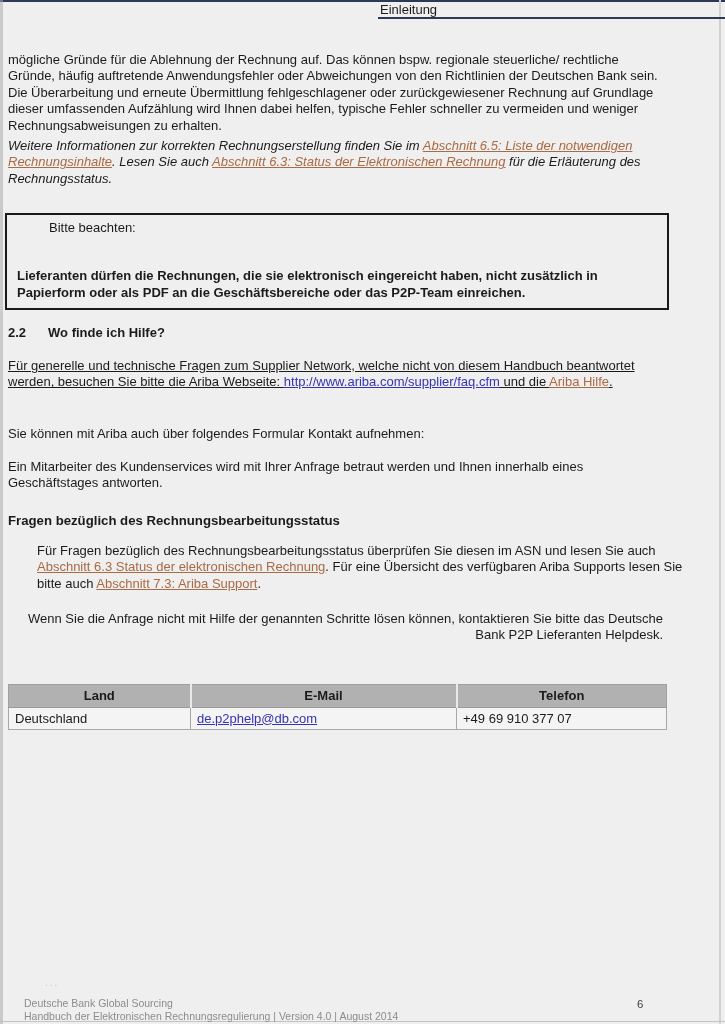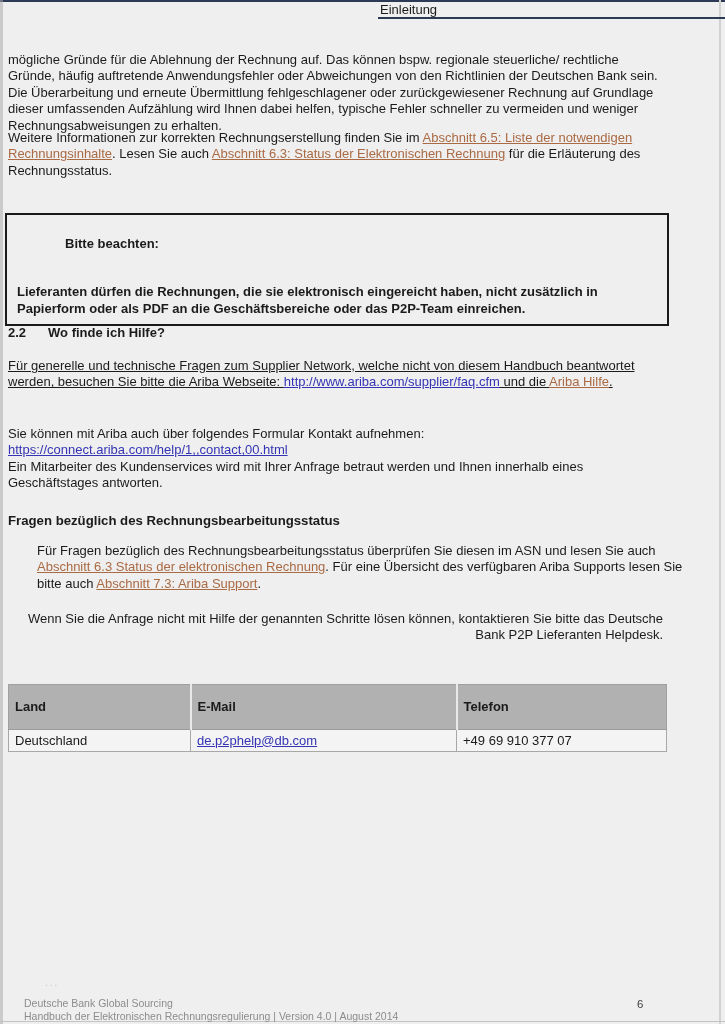--- a/index.html
+++ b/index.html
@@ -26,28 +26,28 @@
   .rule-top{position:absolute;top:0;left:0;right:0;height:2px;background:var(--header_rule);}
   .edge-left{position:absolute;top:0;bottom:0;left:0;width:3px;background:#ababab;opacity:.55;}
   .edge-right{position:absolute;top:0;bottom:0;left:719px;width:2px;background:#d2d2d2;}
   .edge-bottom{position:absolute;left:0;right:0;top:1021px;height:1px;background:#c4c4c4;}
 
   .hdr-title{position:absolute;left:380px;top:2px;font-size:13px;}
   .hdr-rule{position:absolute;left:378px;right:0;top:17px;height:2px;background:var(--header_rule);}
 
   .para{position:absolute;left:8px;width:650px;margin:0;}
   .p1{top:52px;}
-  .p2{top:130px;}
+  .p2{top:138px;font-style:italic;}
 
   .note-box{
     position:absolute;left:5px;top:213px;width:640px;
     border:2px solid var(--note_border);
     padding:5px 10px 7px 10px;background:transparent;
   }
-  .note-title{font-weight:bold;margin:16px;padding-left:32px;}
+  .note-title{font-weight:normal;margin:0;padding-left:32px;}
   .note-body{margin:32px 0 0 0;font-weight:bold;}
 
   .sec-head{position:absolute;left:8px;top:325px;font-size:13px;font-weight:bold;margin:0;}
   .sec-head .ht{margin-left:22px;}
   .sp1{top:358px;text-decoration:underline;}
   .sp2{top:426px;}
   .sub-head{position:absolute;left:8px;top:513px;font-weight:bold;margin:0;font-size:13.2px;}
   .sp3{top:543px;margin-left:29px;}
   .sp4{top:611px;width:655px;text-align:right;}
 
@@ -56,22 +56,22 @@
   .lnk-ext{color:var(--external_link);text-decoration:underline;}
 
   table.contact{
     position:absolute;left:8px;top:684px;width:658px;
     border-collapse:collapse;font-size:13px;table-layout:fixed;
   }
   table.contact col.c1{width:182px;}
   table.contact col.c2{width:266px;}
   table.contact col.c3{width:210px;}
   table.contact th{
-    background:var(--table_header_bg);font-weight:bold;text-align:left;
-    padding:14px 6px;height:16px;border-right:2px solid #e9e9e9;
+    background:var(--table_header_bg);font-weight:bold;text-align:center;
+    padding:3px 6px;height:16px;border-right:2px solid #e9e9e9;
     border-top:1px solid #a0a0a0;border-bottom:1px solid #9a9a9a;
   }
   table.contact th:first-child{border-left:1px solid #a0a0a0;}
   table.contact th:last-child{border-right:1px solid #a0a0a0;}
   table.contact td{
     background:#f4f4f4;padding:2px 6px;height:17px;
     border:1px solid #a8a8a8;
   }
 
   .smudge{position:absolute;left:45px;top:975px;color:#9a9a9a;opacity:.45;font-size:10px;letter-spacing:2px;}
@@ -99,21 +99,21 @@
 
   <div class="note-box">
     <p class="note-title">Bitte beachten:</p>
     <p class="note-body">Lieferanten dürfen die Rechnungen, die sie elektronisch eingereicht haben, nicht zusätzlich in Papierform oder als PDF an die Geschäftsbereiche oder das P2P-Team einreichen.</p>
   </div>
 
   <h2 class="sec-head"><span>2.2</span><span class="ht">Wo finde ich Hilfe?</span></h2>
 
   <p class="para sp1"><span>Für generelle und technische Fragen zum Supplier Network, welche nicht von diesem Handbuch beantwortet werden, besuchen Sie bitte die Ariba Webseite: </span><a class="lnk-ext">http://www.ariba.com/supplier/faq.cfm</a><span> und die </span><a class="lnk-int">Ariba Hilfe</a><span>.</span></p>
 
-  <p class="para sp2"><span>Sie können mit Ariba auch über folgendes Formular Kontakt aufnehmen:</span><br><a class="lnk-ext">https://connect.ariba.com/help/1,,contact,00.html</a><br><span>Ein Mitarbeiter des Kundenservices wird mit Ihrer Anfrage betraut werden und Ihnen innerhalb eines Geschäftstages antworten.</span></p>
+  <p class="para sp2"><span>Sie können mit Ariba auch über folgendes Formular Kontakt aufnehmen:</span><br><br><span>Ein Mitarbeiter des Kundenservices wird mit Ihrer Anfrage betraut werden und Ihnen innerhalb eines Geschäftstages antworten.</span></p>
 
   <p class="sub-head">Fragen bezüglich des Rechnungsbearbeitungsstatus</p>
 
   <p class="para sp3"><span>Für Fragen bezüglich des Rechnungsbearbeitungsstatus überprüfen Sie diesen im ASN und lesen Sie auch </span><a class="lnk-int">Abschnitt 6.3 Status der elektronischen Rechnung</a><span>. Für eine Übersicht des verfügbaren Ariba Supports lesen Sie bitte auch </span><a class="lnk-int">Abschnitt 7.3: Ariba Support</a><span>.</span></p>
 
   <p class="para sp4">Wenn Sie die Anfrage nicht mit Hilfe der genannten Schritte lösen können, kontaktieren Sie bitte das Deutsche Bank P2P Lieferanten Helpdesk.</p>
 
   <table class="contact">
     <colgroup>
         <col class="c1">

